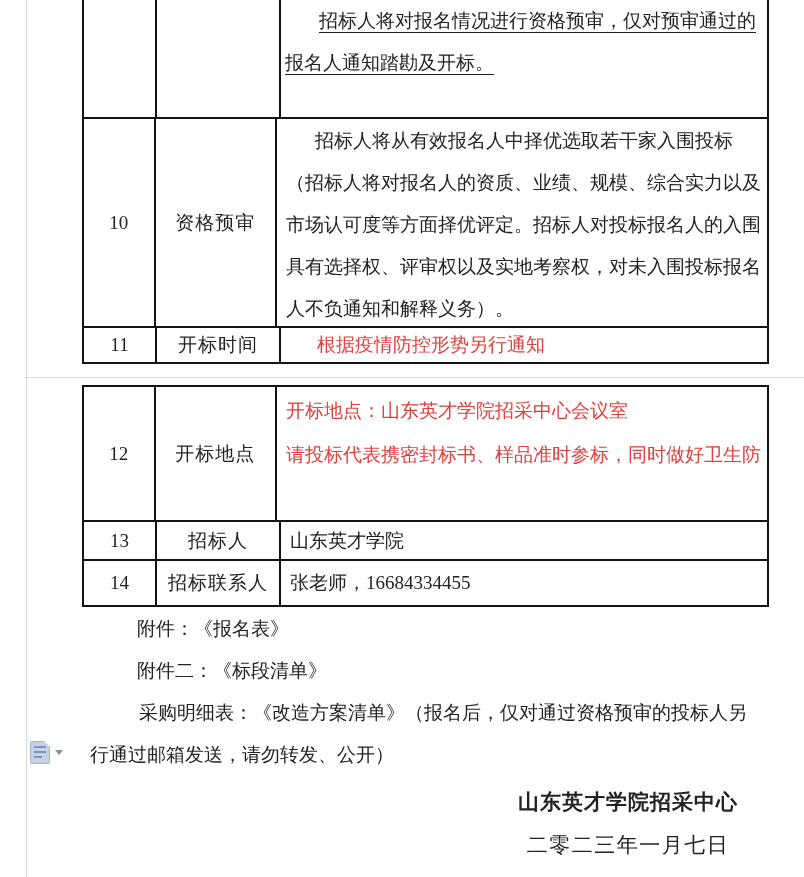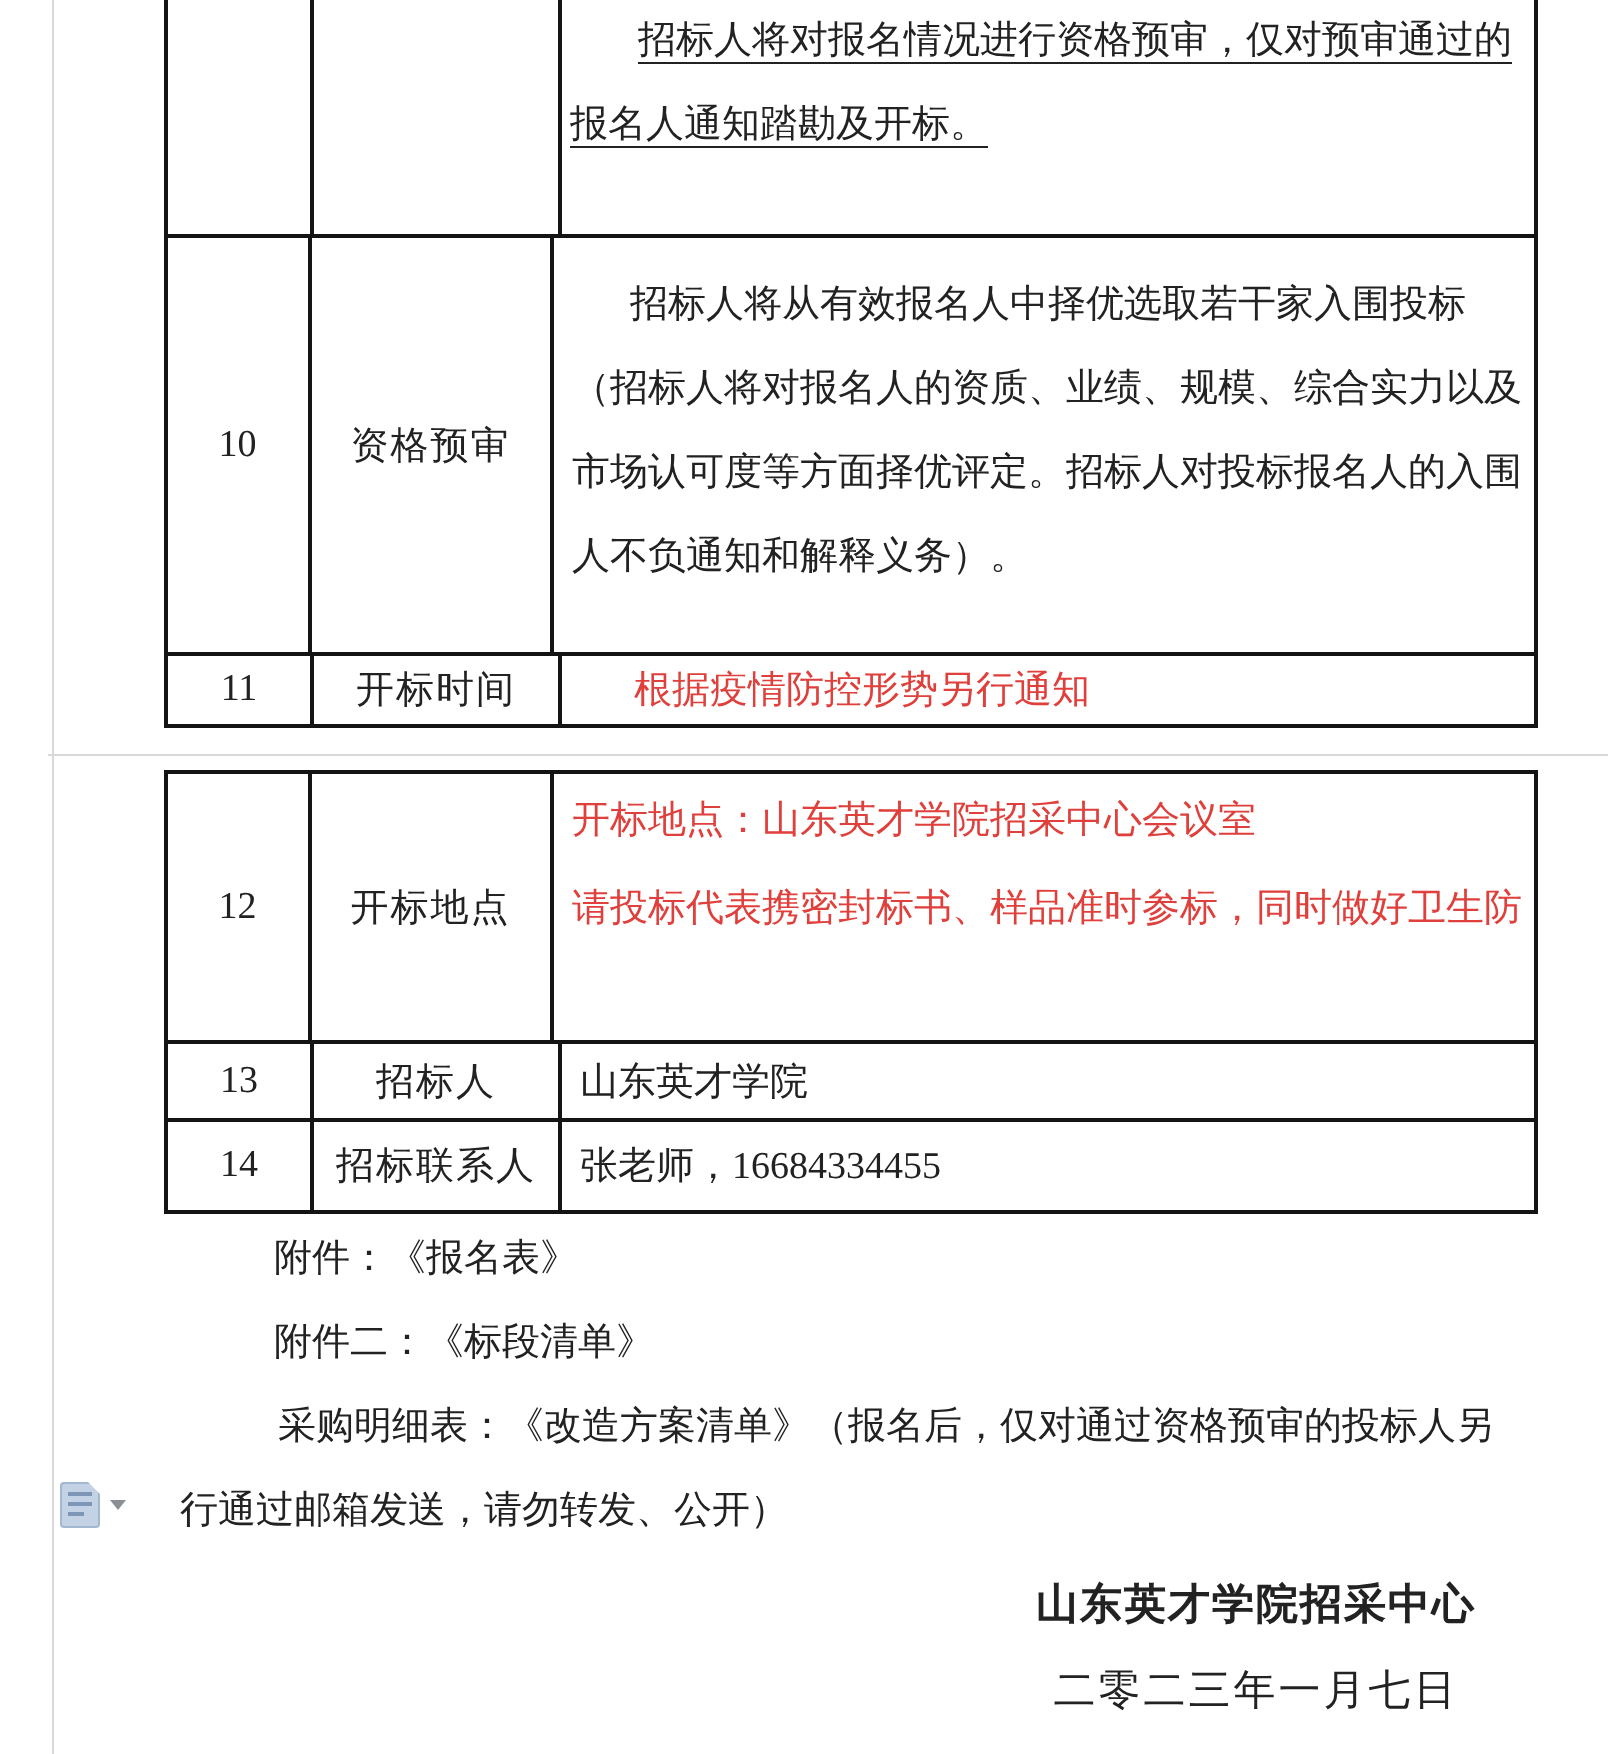--- a/index.html
+++ b/index.html
@@ -54,24 +54,25 @@
       <div class="cell c-label"></div>
       <div class="cell c-content" style="padding-left:4px">
         <div class="line u" style="text-indent:34px">招标人将对报名情况进行资格预审，仅对预审通过的</div>
         <div class="line u">报名人通知踏勘及开标。</div>
       </div>
     </div>
 
     <div class="tbl-row" style="height:209px">
       <div class="cell c-num">10</div>
       <div class="cell c-label">资格预审</div>
-      <div class="cell c-content" style="padding-top:13px">
+      <div class="cell c-content" style="padding-top:1px">
         <div class="line" style="text-indent:29px">招标人将从有效报名人中择优选取若干家入围投标</div>
         <div class="line">（招标人将对报名人的资质、业绩、规模、综合实力以及</div>
         <div class="line">市场认可度等方面择优评定。招标人对投标报名人的入围</div>
+        <div class="line">具有选择权、评审权以及实地考察权，对未入围投标报名</div>
         <div class="line">人不负通知和解释义务）。</div>
       </div>
     </div>
 
     <div class="tbl-row" style="height:36px">
       <div class="cell c-num">11</div>
       <div class="cell c-label">开标时间</div>
       <div class="cell c-content red" style="padding-left:36px;display:flex;align-items:center">根据疫情防控形势另行通知</div>
     </div>
 

